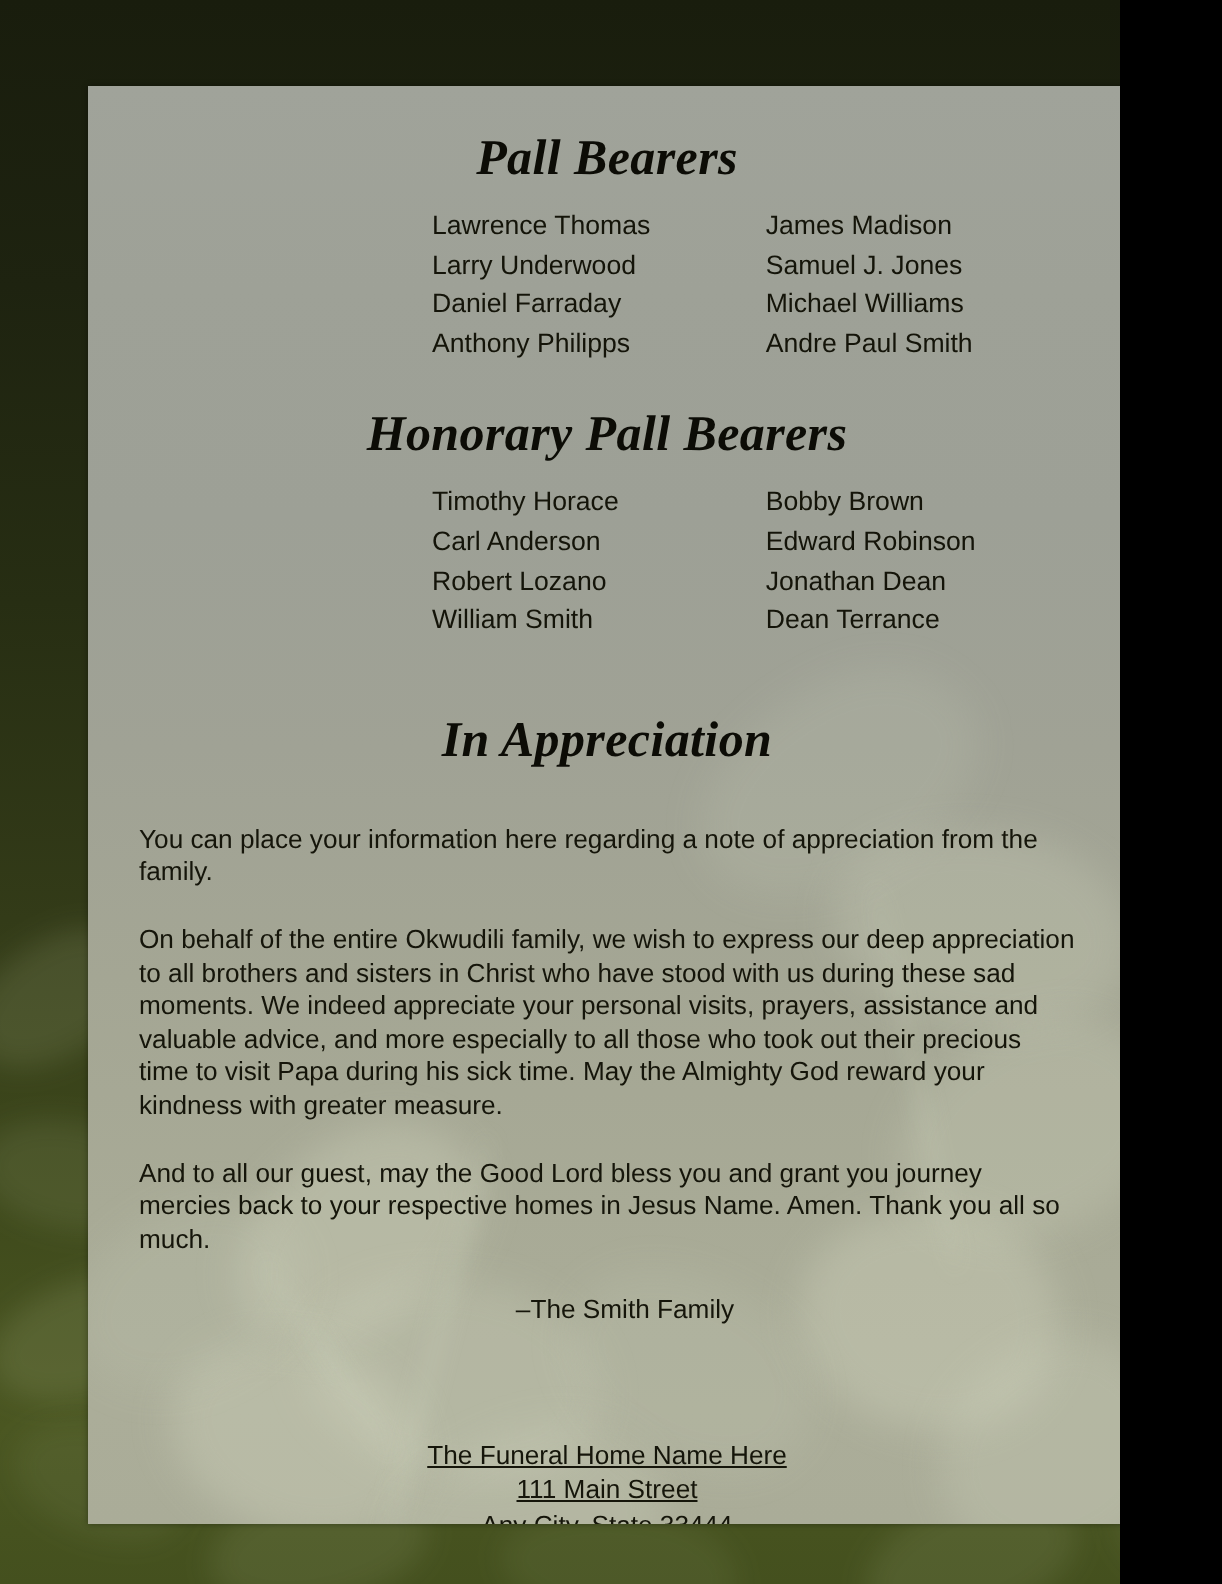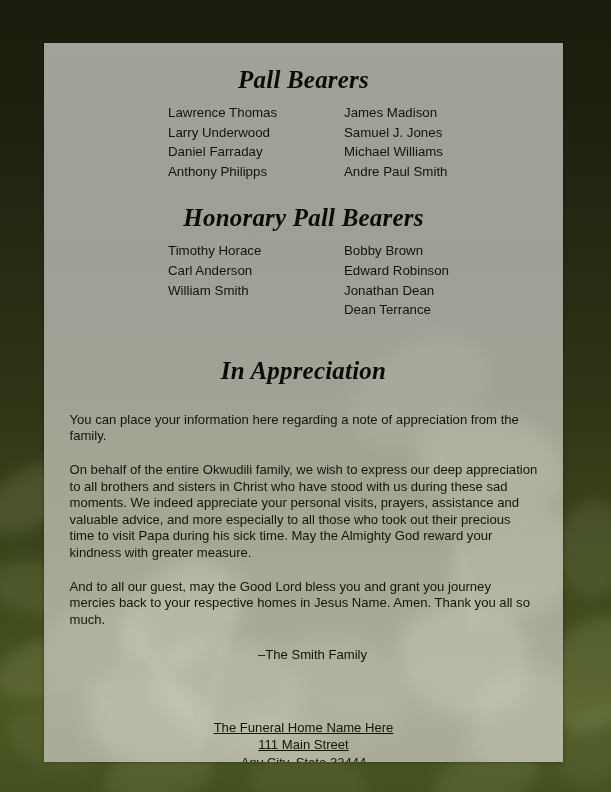--- a/index.html
+++ b/index.html
@@ -2,21 +2,21 @@
 <html><head>
 <meta charset="utf-8">
 <style>
   html, body {
     margin: 0;
     padding: 0;
     background: #000;
   }
   .page {
     position: relative;
-    width: 611px;
+    width: 560px;
     height: 792px;
     overflow: hidden;
     font-family: "Liberation Sans", sans-serif;
   }
 
   
   .border-bg {
     position: absolute;
     inset: 0;
     background:
@@ -100,20 +100,21 @@
   .names {
     margin: 9px 0 0 0;
     padding: 0;
     position: relative;
     font-size: 13.3px;
     line-height: 19.6px;
     color: #141409;
   }
   .names-row {
     display: flex;
+    padding-left: 48px;
   }
   .names-col-left {
     width: 176px;
     margin-left: 124px;
   }
   .names-col-right {
     width: 190px;
   }
   .name-item {
     white-space: nowrap;
@@ -208,20 +209,21 @@
           </div>
         </div>
       </div>
 
       <h1 class="heading h-honorary">Honorary Pall Bearers</h1>
       <div class="names">
         <div class="names-row">
           <div class="names-col-left">
             <div class="name-item">Timothy Horace</div>
             <div class="name-item">Carl Anderson</div>
+            <div class="name-item">Robert Lozano</div>
             <div class="name-item">William Smith</div>
           </div>
           <div class="names-col-right">
             <div class="name-item">Bobby Brown</div>
             <div class="name-item">Edward Robinson</div>
             <div class="name-item">Jonathan Dean</div>
             <div class="name-item">Dean Terrance</div>
           </div>
         </div>
       </div>

